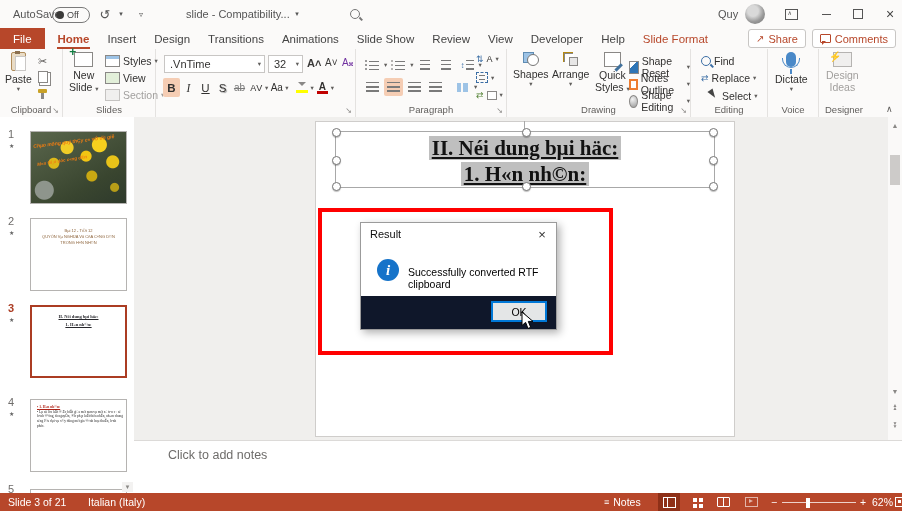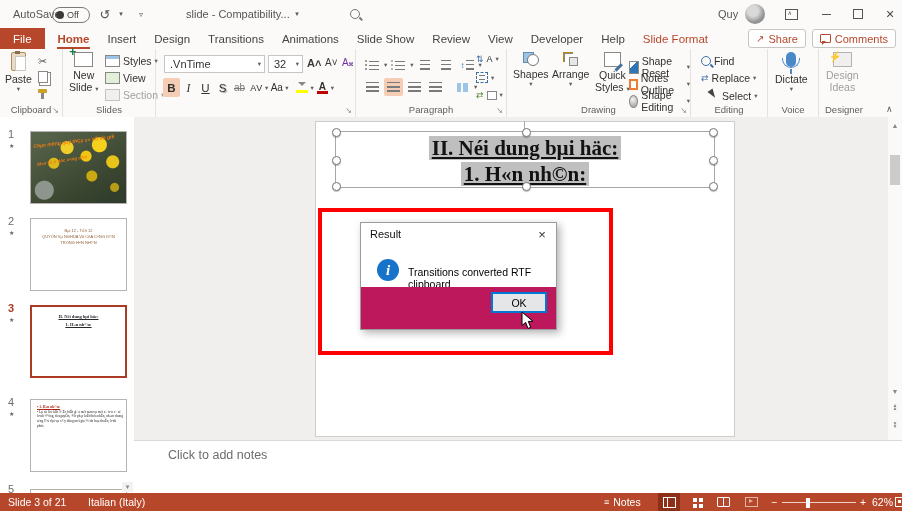--- a/index.html
+++ b/index.html
@@ -110,21 +110,21 @@
   .stem{position:absolute;left:524px;top:121px;width:1px;height:10px;background:#A8A8A8;}
   .slide-line{text-align:center;font-family:"Liberation Serif",serif;font-weight:bold;font-size:21px;color:#121212;line-height:26px;}
   .slide-line span{background:#BFBFBF;text-decoration:underline;padding:0 3px;}
   .red-annot{position:absolute;left:318px;top:208px;width:295px;height:147px;border:4px solid #FF0000;box-sizing:border-box;z-index:5;}
   
   .dialog{position:absolute;left:360px;top:222px;width:197px;height:108px;background:#fff;border:1px solid #9B9B9B;box-shadow:3px 3px 8px rgba(0,0,0,.3);z-index:10;box-sizing:border-box;}
   .dlg-title{position:absolute;left:0;top:0;right:0;height:22px;display:flex;align-items:center;padding-left:9px;font-size:11px;color:#111;}
   .dlg-close{position:absolute;right:0;top:0;width:28px;height:22px;display:flex;align-items:center;justify-content:center;font-size:13px;color:#333;}
   .dlg-info{position:absolute;left:16px;top:36px;width:22px;height:22px;border-radius:50%;background:#1673C9;color:#fff;font-family:"Liberation Serif",serif;font-style:italic;font-weight:bold;font-size:15px;display:flex;align-items:center;justify-content:center;}
   .dlg-msg{position:absolute;left:47px;top:43px;font-size:10.5px;color:#000;}
-  .dlg-footer{position:absolute;left:0;bottom:0;right:0;height:42px;background:#be185d;text-align:right;}
+  .dlg-footer{position:absolute;left:0;bottom:0;right:0;height:33px;background:#0f172a;text-align:right;}
   .dlg-ok{position:absolute;right:9px;top:5px;width:56px;height:21px;background:#E4E6E7;border:2px solid #0078D7;box-sizing:border-box;display:flex;align-items:center;justify-content:center;font-size:10.5px;color:#000;}
   .cursor{position:absolute;left:160px;top:88px;z-index:11;}
   
   .vscroll{position:absolute;left:888px;top:117px;width:14px;height:323px;background:#FAF9F8;}
   .vs-arrow{position:absolute;left:0;width:14px;height:12px;color:#8a8886;font-size:7px;display:flex;align-items:center;justify-content:center;}
   .vs-thumb{position:absolute;left:2px;top:38px;width:10px;height:30px;background:#CDCBC9;}
   .dbl{line-height:3.5px;font-size:5px;text-align:center;color:#8a8886;}
   .collapse-ribbon{position:absolute;left:886px;top:104px;font-size:9px;color:#605E5C;}
   
   .notesarea{position:absolute;left:134px;top:440px;width:768px;height:53px;background:#fff;border-top:1px solid #DCDAD8;}
@@ -475,21 +475,21 @@
     <div class="handle" style="left:186px;bottom:-4px"></div>
     <div class="handle" style="right:-4px;bottom:-4px"></div>
   </div>
 
   <div class="red-annot"></div>
 
   <div class="dialog">
     <div class="dlg-title">Result</div>
     <div class="dlg-close">×</div>
     <div class="dlg-info">i</div>
-    <div class="dlg-msg">Transitions converted RTF clipboard</div>
+    <div class="dlg-msg">Successfully converted RTF clipboard</div>
     <div class="dlg-footer">
       <div class="dlg-ok">OK</div>
     </div>
     <div class="cursor">
       <svg width="13" height="19" viewBox="0 0 13 19">
           <path d="M1,1 L1,14.5 L4.6,11.4 L7,17.5 L9.7,16.3 L7.3,10.4 L12,10.4 Z" fill="#fff" stroke="#000" stroke-width="1"></path>
         </svg>
     </div>
   </div>
 

